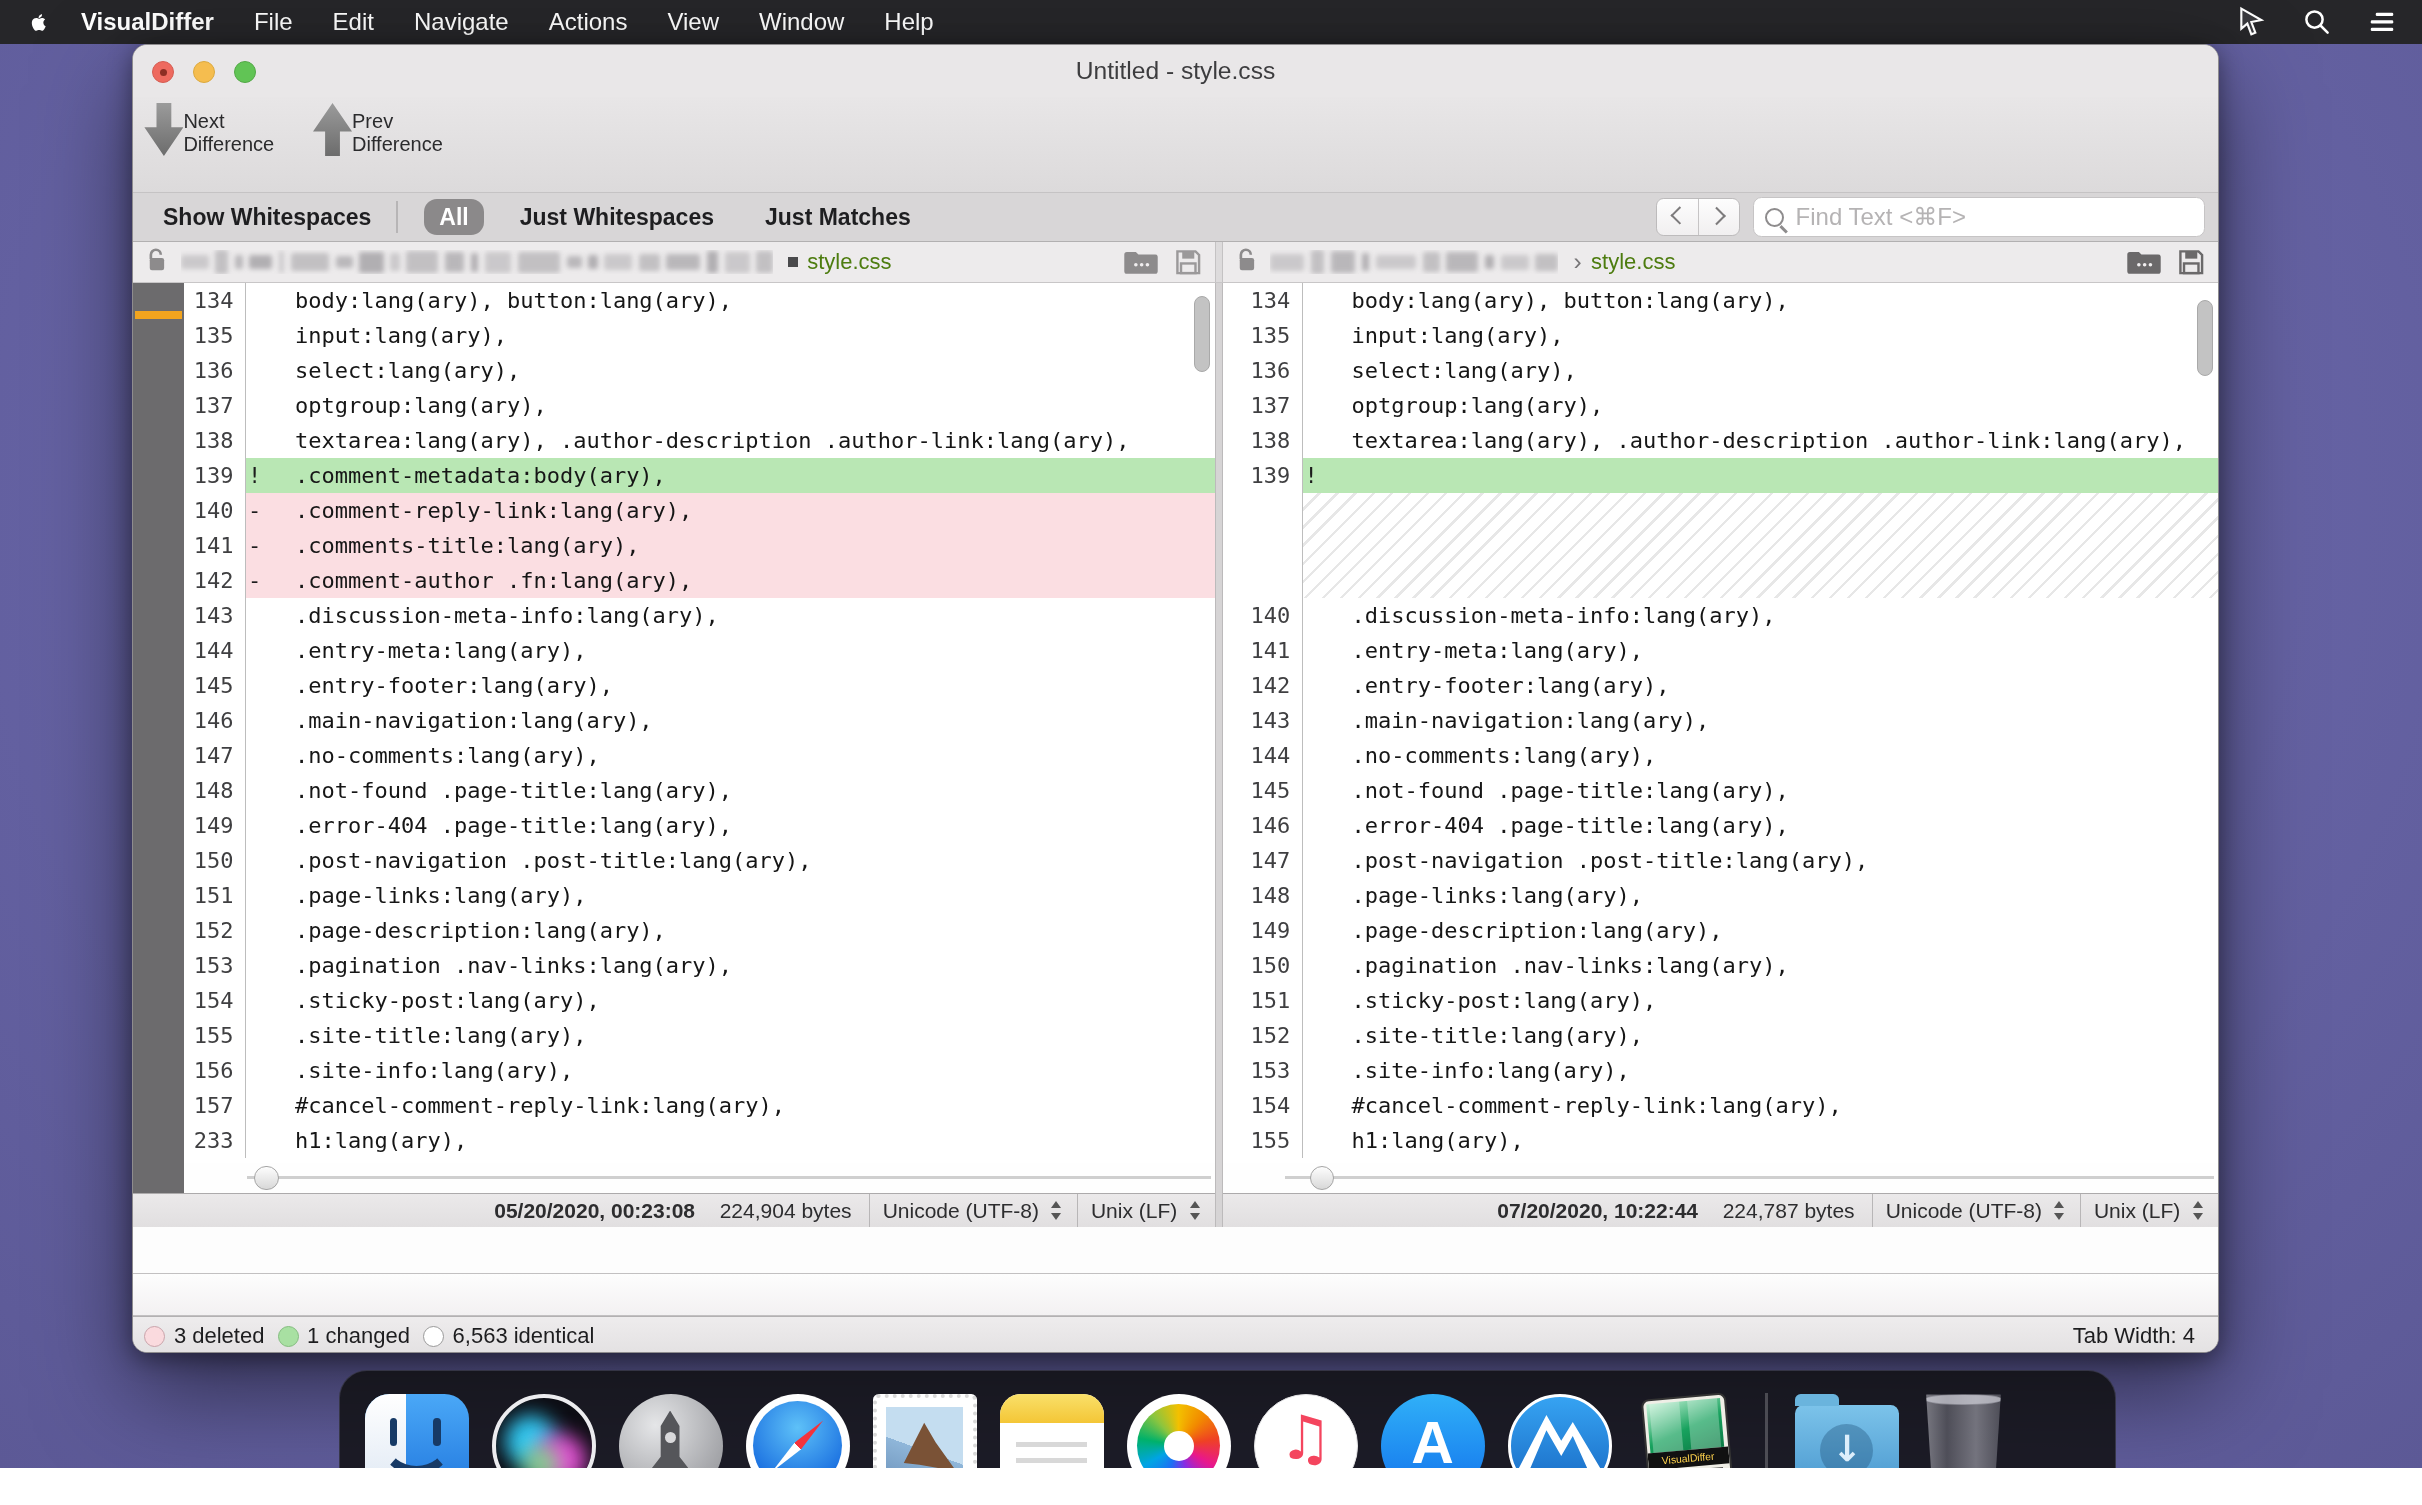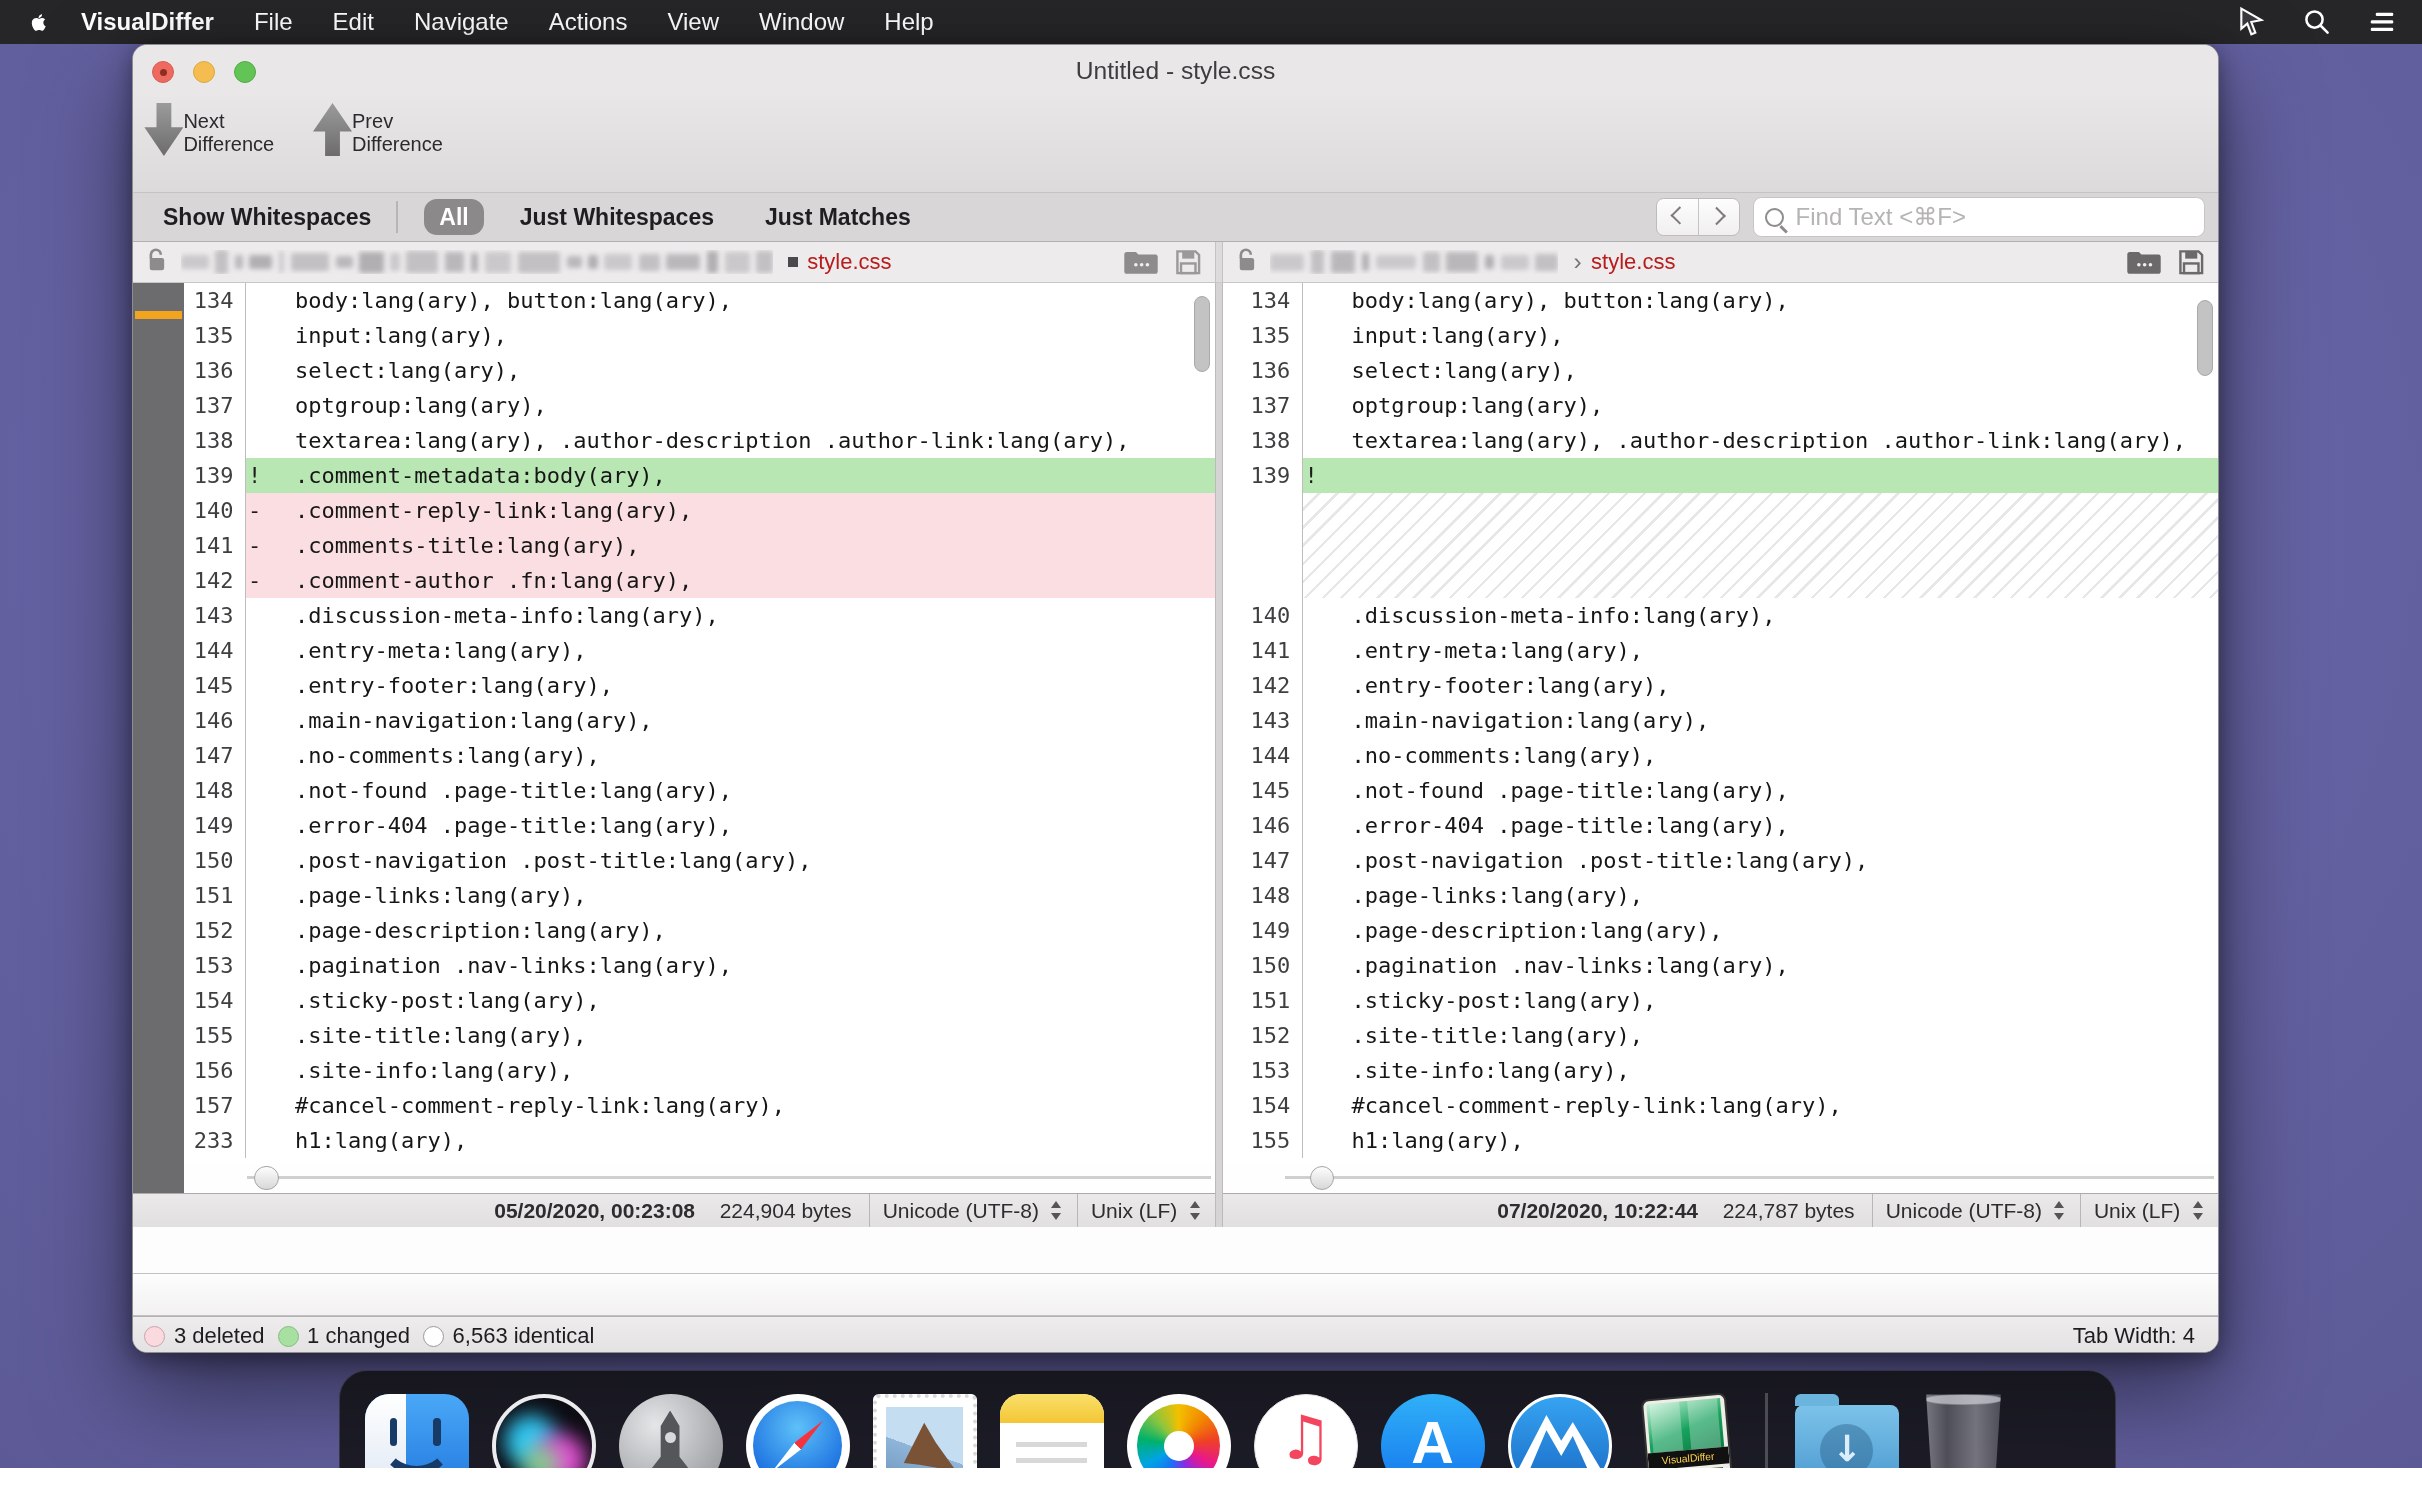--- a/index.html
+++ b/index.html
@@ -67,21 +67,21 @@
 
   
   .pathbars { height:41px; flex:none; display:flex; background:#edebec; border-bottom:0.9px solid #c8c6c7; }
   .pathbar { display:flex; align-items:center; overflow:hidden; }
   .pathbar.left { width:1082px; }
   .pathbar.right { flex:1; }
   .pb-div { width:7.6px; background:#dddbdc; border-left:0.9px solid #c4c2c3; border-right:0.9px solid #c4c2c3; }
   .lock { margin:0 11.4px 0 13.2px; flex:none; }
   .redact-wrap { display:flex; align-items:center; gap:6.6px; overflow:hidden; }
   .redact { background:#98969a; opacity:.5; border-radius:1.9px; filter:blur(2.4px); flex:none; }
-  .fname { display:flex; align-items:center; font-size:22px; color:#b91c1c; margin-left:15px; white-space:nowrap; }
+  .fname { display:flex; align-items:center; font-size:22px; color:#4d7c0f; margin-left:15px; white-space:nowrap; }
   .fsquare { width:9.5px; height:9.5px; background:#4a4a4c; margin-right:9.5px; }
   .crumb-sep::before { content:"›"; color:#77757六; color:#777577; font-size:24.6px; margin-right:9.5px; }
   .pb-spacer { flex:1; }
   .pb-btn { width:42px; height:32px; display:flex; align-items:center; justify-content:center; flex:none; margin-right:5.7px; }
 
   
   .panes { height:944px; flex:none; display:flex; }
   .pane { position:relative; background:#fff; display:flex; flex-direction:column; overflow:hidden; }
   .pane.left { width:1082px; }
   .pane.right { flex:1; }

